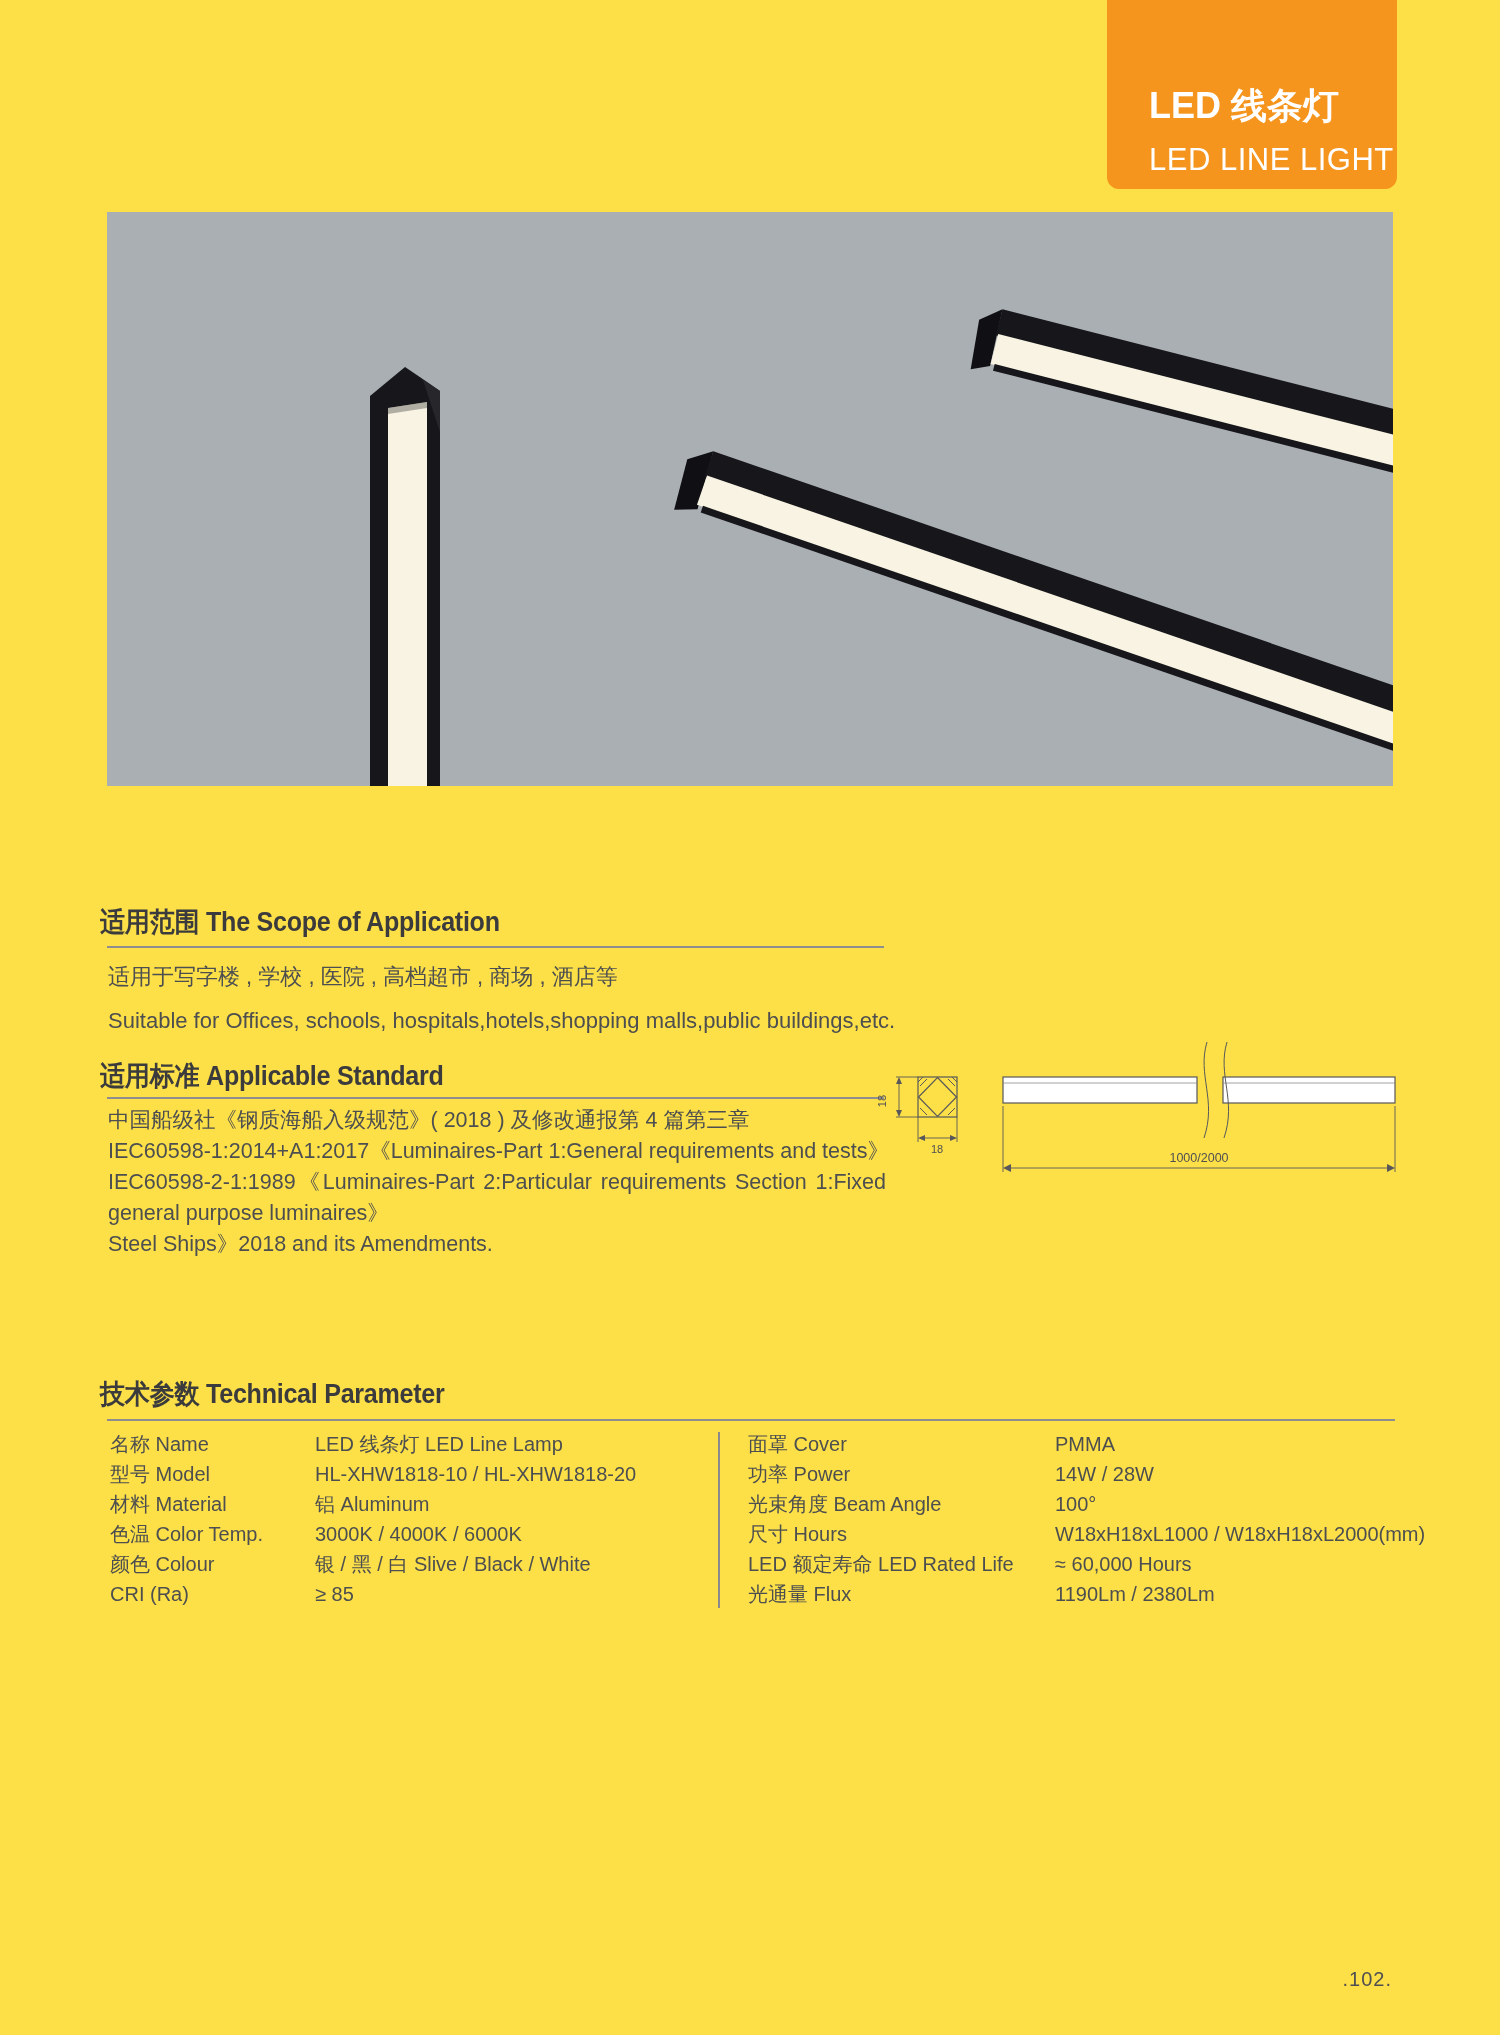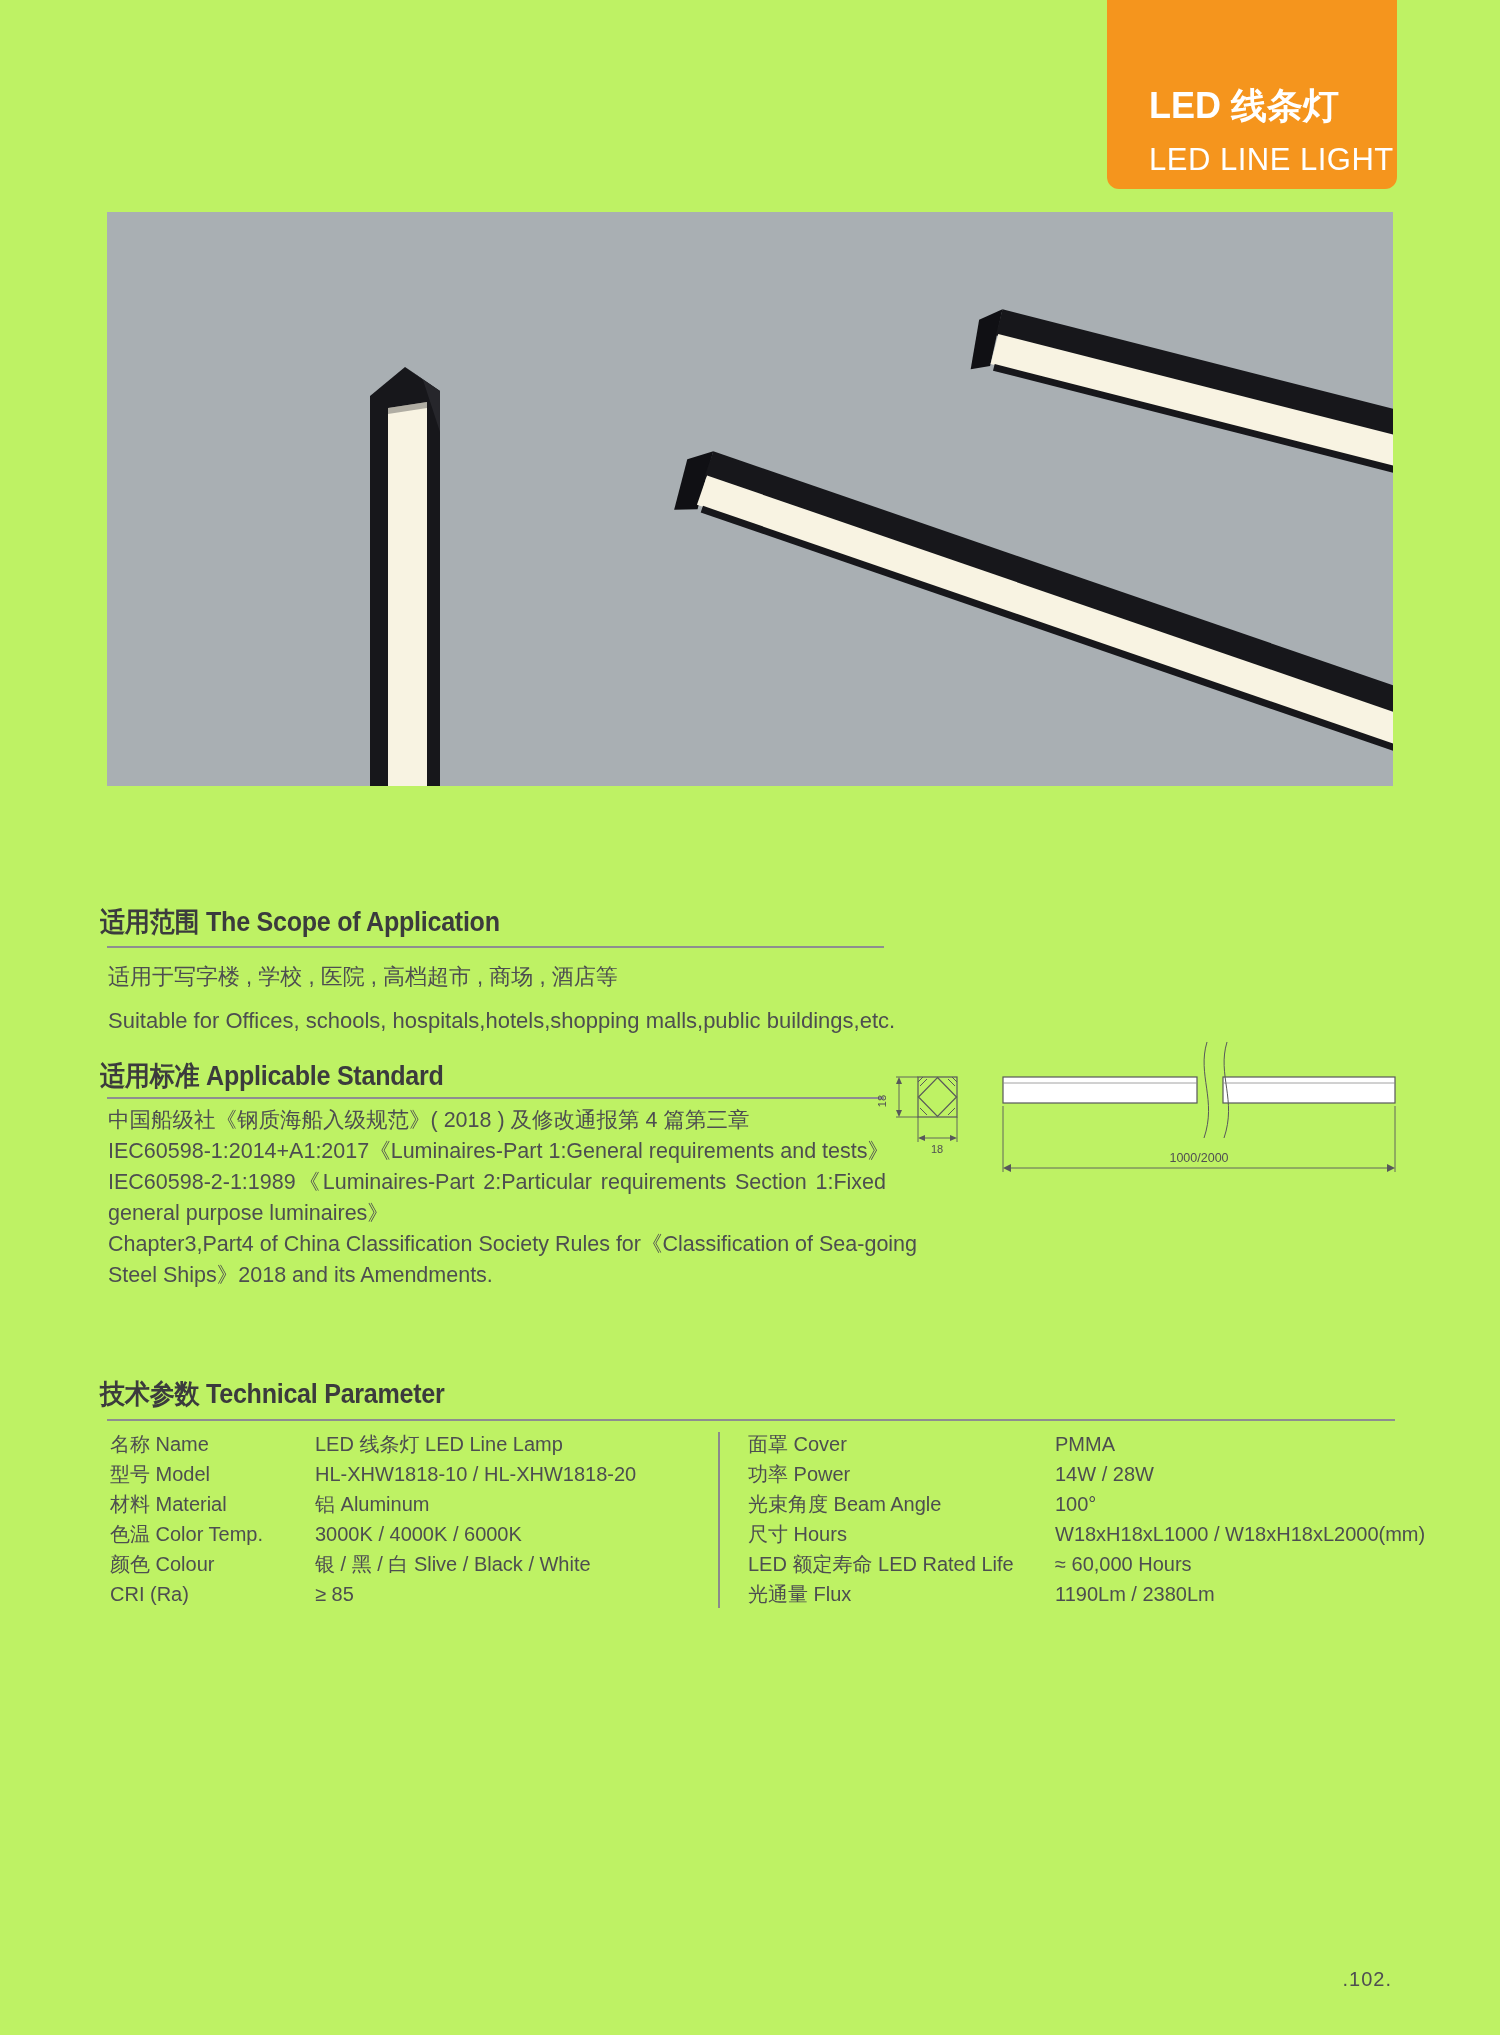--- a/index.html
+++ b/index.html
@@ -1,17 +1,17 @@
 <!DOCTYPE html>
 <html><head>
 <meta charset="utf-8">
 <style>
   html,body{margin:0;padding:0;background:#ffffff;}
   body{font-family:"Liberation Sans","DejaVu Sans",sans-serif;color:#4d4e50;}
-  .page{position:relative;width:1500px;height:2035px;background:#bef264;overflow:hidden;}
+  .page{position:relative;width:1500px;height:2035px;background:#fde047;overflow:hidden;}
 
   
   .badge{position:absolute;left:1107px;top:0;width:290px;height:189px;
          border-radius:0 0 12px 12px;box-sizing:border-box;padding:88px 0 0 42px;}
   .badge-title{font-size:36px;font-weight:700;color:#ffffff;letter-spacing:0px;line-height:1;}
   .badge-sub{font-size:31px;font-weight:400;color:#ffffff;margin-top:20px;line-height:1;letter-spacing:0.5px;}
 
   
   .hero{position:absolute;left:107px;top:212px;width:1286px;height:574px;background:#a9afb3;overflow:hidden;}
 
@@ -81,21 +81,20 @@
 
   <div class="sec-heading" style="top:1058px;">
     <span>适用标准 Applicable Standard</span>
   </div>
   <div class="rule" style="top:1097px;width:777px;"></div>
   <div class="std-lines">
     <div class="std-line">中国船级社《钢质海船入级规范》( 2018 ) 及修改通报第 4 篇第三章</div>
     <div class="std-line">IEC60598-1:2014+A1:2017《Luminaires-Part 1:General requirements and tests》</div>
     <div class="std-line justify">IEC60598-2-1:1989《Luminaires-Part 2:Particular requirements Section 1:Fixed</div>
     <div class="std-line">general purpose luminaires》</div>
-    <div class="std-line">Chapter3,Part4 of China Classification Society Rules for《Classification of Sea-going</div>
     <div class="std-line">Steel Ships》2018 and its Amendments.</div>
   </div>
 
   <div class="drawing">
     <svg width="530" height="170" viewBox="0 0 530 170">
       <g stroke="#58585a" stroke-width="1.2" fill="none">
 
         <rect x="48" y="57" width="39" height="40"></rect>
         <polygon points="67.5,57.5 86.5,77 67.5,96.5 48.5,77"></polygon>
         <path d="M50,66 L57,59 M78,59 L85,66 M85,88 L78,95 M57,95 L50,88" stroke-width="1"></path>

